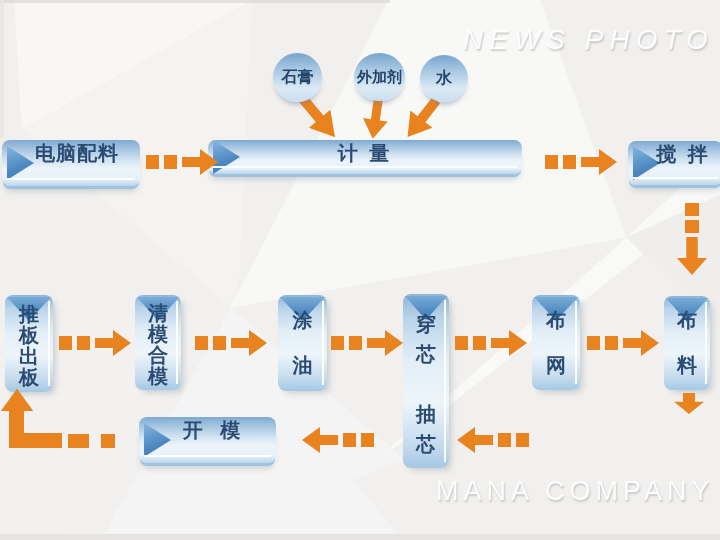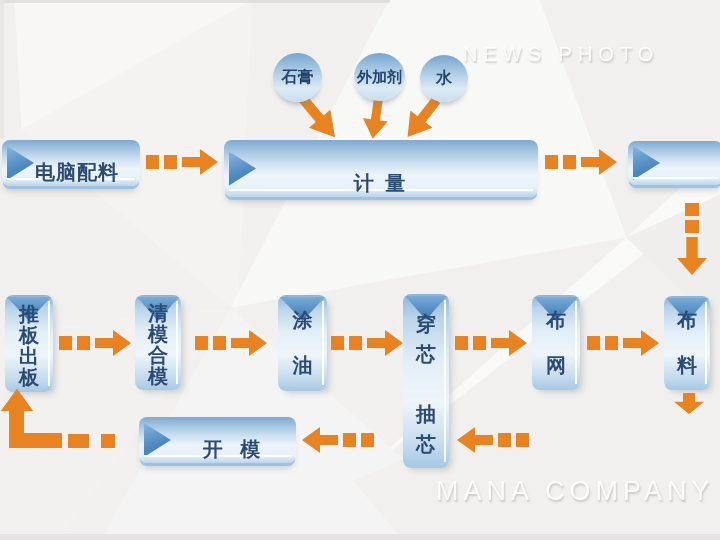--- a/index.html
+++ b/index.html
@@ -18,27 +18,27 @@
   .bg6{background:#f2f1ef;clip-path:polygon(0 61%,32% 57%,8% 100%,0 100%);}
   .bg7{background:rgba(246,245,244,.85);clip-path:polygon(32% 57%,69% 100%,14% 100%);}
   .bg8{background:#f1f0ee;clip-path:polygon(49% 89%,100% 61%,100% 100%,56% 100%);}
   .bg-topstrip{position:absolute;left:0;top:0;width:390px;height:3px;background:#dbd9d7;opacity:.75;}
   .bg-leftstrip{position:absolute;left:0;top:0;width:4px;height:138px;background:#e8e6e4;opacity:.8;}
   .bg-botstrip{position:absolute;left:0;bottom:0;width:720px;height:6px;background:#e6e4e1;}
 
   
   .wm{position:absolute;color:rgba(255,255,255,.92);font-weight:normal;
       text-shadow:1px 2px 2px rgba(165,165,165,.55);white-space:nowrap;z-index:1;}
-  .wm-top{left:463px;top:43px;font-size:20px;letter-spacing:6px;}
+  .wm-top{left:463px;top:24px;font-size:28px;letter-spacing:6px;font-style:italic;}
   .wm-bottom{left:436px;top:476px;font-size:27px;letter-spacing:5px;}
 
   
   .hbox,.vbox{position:absolute;z-index:2;border-radius:8px;}
   .hbox{
-    display:flex;align-items:flex-end;justify-content:center;
+    display:flex;align-items:flex-start;justify-content:center;
     background:linear-gradient(180deg,#7FA9D1 0%,#9FC0DE 16%,#CFE2F1 42%,#EDF4FA 62%,#E7F1F8 84%,#BAD5EB 100%);
     box-shadow:0 4px 0 -1px #9FC2E0, 0 8px 6px -3px rgba(100,110,125,.3);
   }
   .hbox::after{content:"";position:absolute;left:5px;right:5px;bottom:6px;height:2px;
     background:rgba(255,255,255,.95);}
   .hlabel{position:relative;z-index:1;font-weight:bold;font-size:20px;color:#2B4B72;white-space:nowrap;}
   .chev{position:absolute;left:5px;top:50%;transform:translateY(-50%);width:27px;height:34px;
     clip-path:polygon(0 0,100% 50%,0 100%);
     background:linear-gradient(160deg,#85B5DF 0%,#4D89C0 60%,#3F7CB4 100%);}
   .vbox{
@@ -53,25 +53,25 @@
     background:linear-gradient(180deg,#79ACD8 0%,#4A86BE 70%,#4080B8 100%);}
   .vlabel{position:relative;z-index:1;white-space:pre-line;text-align:center;width:100%;
     font-weight:bold;font-size:20px;color:#2B4B72;}
   .lh-tight{line-height:21px;padding-top:4px;}
   .lh-two{line-height:45px;}
   .lh-core{line-height:30px;padding-top:6px;}
 
   
   .node-computer{left:2px;top:140px;width:138px;height:46px;}
   .node-computer .hlabel{letter-spacing:1px;padding-left:12px;}
-  .node-measuring{left:224px;top:140px;width:314px;height:57px;}
+  .node-measuring{left:208px;top:140px;width:314px;height:34px;}
   .node-measuring .hlabel{letter-spacing:3px;}
   .node-stirring{left:628px;top:141px;width:95px;height:44px;}
   .node-stirring .hlabel{letter-spacing:3px;padding-left:16px;}
-  .node-open-mold{left:139px;top:417px;width:137px;height:46px;padding-left:20px;}
+  .node-open-mold{left:139px;top:417px;width:137px;height:46px;}
   .node-open-mold .hlabel{letter-spacing:6px;padding-left:14px;}
   .node-forming{left:578px;top:417px;width:137px;height:45px;}
   .node-forming .hlabel{letter-spacing:2px;padding-left:20px;}
 
   .node-push{left:5px;top:295px;width:48px;height:97px;}
   .node-clean{left:135px;top:295px;width:46px;height:95px;}
   .node-oil{left:278px;top:295px;width:49px;height:96px;}
   .node-core{left:403px;top:294px;width:46px;height:174px;}
   .node-mesh{left:532px;top:295px;width:48px;height:95px;}
   .node-mat{left:664px;top:296px;width:46px;height:94px;}
@@ -170,20 +170,21 @@
     <span class="chev"></span>
     <span class="hlabel">计 量</span>
   </div>
   <div class="darrow a2">
     <span class="dash"></span>
       <span class="dash"></span>
       <span class="ar-r"></span>
   </div>
   <div class="hbox node-stirring">
     <span class="chev"></span>
+    <span class="hlabel">搅 拌</span>
   </div>
 
   <div class="darrow varrow v1">
     <span class="vdash"></span>
       <span class="vdash"></span>
       <span class="ar-d"></span>
   </div>
 
   <div class="vbox node-push">
     <span class="chev-d"></span>

